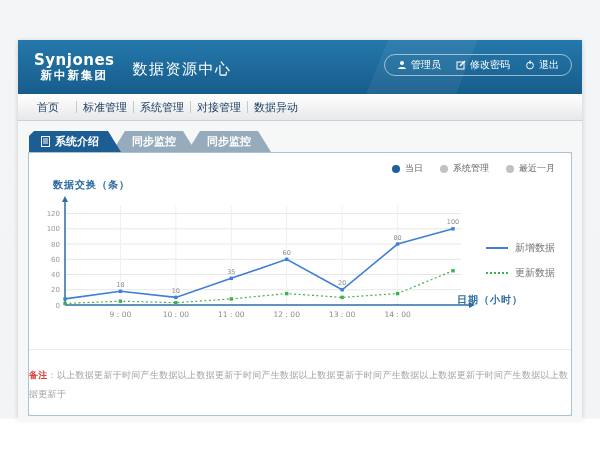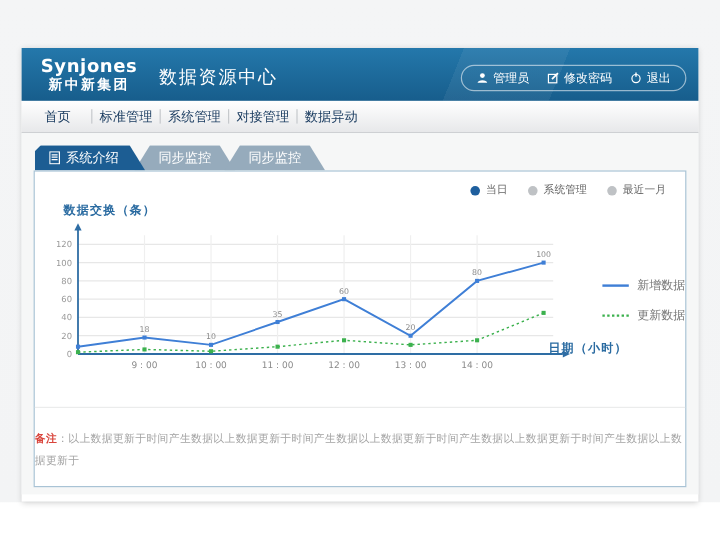--- a/index.html
+++ b/index.html
@@ -8,21 +8,21 @@
     font-family:"DejaVu Sans","Liberation Sans",sans-serif;
     background:linear-gradient(180deg,#f4f5f6 0px,#f3f4f5 418px,#ffffff 419px);
     position:relative;
   }
   .window {
     position:absolute; left:18px; top:40px; width:564px; height:378px;
     background:#fff; box-shadow:0 1px 5px rgba(0,0,0,.18);
   }
   
   .hdr {
-    height:44px; background:linear-gradient(180deg,#2478ab,#175d8c);
+    height:54px; background:linear-gradient(180deg,#2478ab,#175d8c);
     position:relative; display:flex; align-items:center; overflow:hidden;
   }
   .hdr::after {
     content:""; position:absolute; right:0; top:0; bottom:0; width:55%;
     background:linear-gradient(112deg,transparent 35%,rgba(255,255,255,.06) 35%,rgba(255,255,255,.06) 62%,transparent 62%);
     pointer-events:none;
   }
   .logo { margin-left:16px; color:#fff; text-align:center; line-height:1.15; }
   .logo .brand { font-size:15px; font-weight:bold; letter-spacing:.5px; display:block; }
   .logo .company { font-size:11.5px; font-weight:bold; letter-spacing:2px; display:block; }
@@ -38,21 +38,21 @@
   .navbar {
     height:27px; background:linear-gradient(180deg,#ffffff,#e7e8ea);
     border-bottom:1px solid #ced0d3; display:flex; align-items:center; padding-left:2px;
   }
   .nav-item { width:56px; text-align:center; font-size:11px; font-weight:normal; color:#17395e; cursor:pointer; }
   .nav-div { width:1px; height:12px; background:#c6c9cc; }
   
   .content { position:relative; height:301px; background:#f6f7f7; }
   .tabs { position:absolute; top:10px; left:11px; display:flex; z-index:2; }
   .tab {
-    height:21px; line-height:21px; color:#fff; font-size:11px; font-weight:normal;
+    height:21px; line-height:21px; color:#fff; font-size:11px; font-weight:bold;
     display:flex; align-items:center; cursor:pointer;
   }
   .tab.active {
     background:#1c5d93; padding:0 22px 0 12px; z-index:3;
     clip-path:polygon(0 100%,0 5px,5px 0,calc(100% - 13px) 0,100% 100%);
   }
   .tab.inactive {
     background:#96abbc; padding:0 20px; margin-left:-9px; z-index:1;
     clip-path:polygon(0 100%,13px 0,calc(100% - 13px) 0,100% 100%);
   }
@@ -63,21 +63,21 @@
   }
   
   .radios { position:absolute; top:9px; right:16px; display:flex; gap:17px; align-items:center; }
   .radio { display:flex; gap:5px; align-items:center; font-size:9px; color:#666; cursor:pointer; }
   .dot { width:8px; height:8px; border-radius:50%; background:#bfc2c5; flex:0 0 auto; }
   .dot.sel { background:#1e5f9e; }
   
   .ylabel { position:absolute; left:24px; top:25px; font-size:10px; font-weight:bold; color:#2a6ba1; letter-spacing:1px; }
   .chart-wrap { position:absolute; left:6px; top:36px; }
   .xlabel { position:absolute; left:428px; top:140px; font-size:10px; font-weight:bold; color:#2a6ba1; letter-spacing:1px; }
-  .legend { position:absolute; right:0; top:88px; }
+  .legend { position:absolute; right:16px; top:88px; }
   .legend-item { display:flex; align-items:center; gap:7px; font-size:10px; color:#777; margin-bottom:11px; cursor:pointer; }
   .sample { width:22px; height:0; flex:0 0 auto; }
   .sample.solid  { border-top:2px solid #3f7fd6; }
   .sample.dotted { border-top:2px dotted #3cb14e; }
   
   .note-section {
     position:absolute; left:0; right:0; bottom:0; height:66px;
     border-top:1px solid #ebecec; padding-top:13px; 
   }
   .note-section .txt { font-size:9px; color:#a3a3a3; letter-spacing:.3px; }

